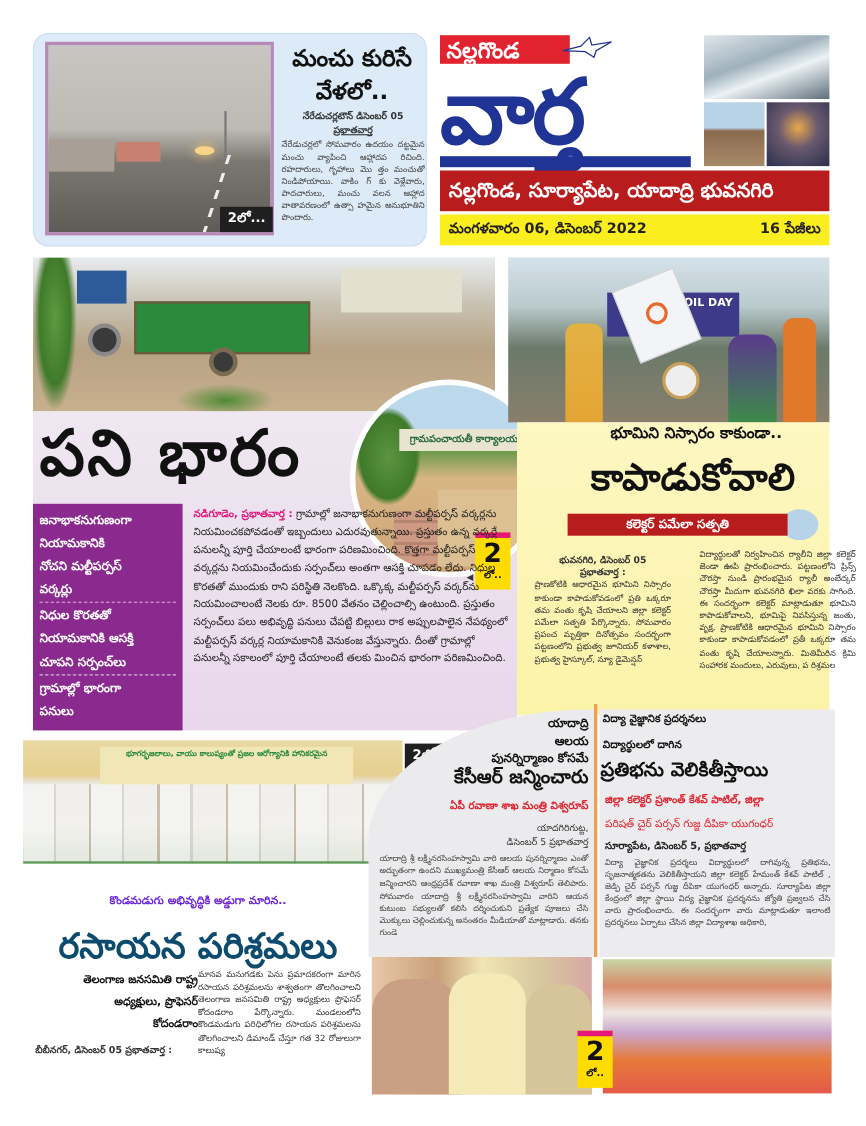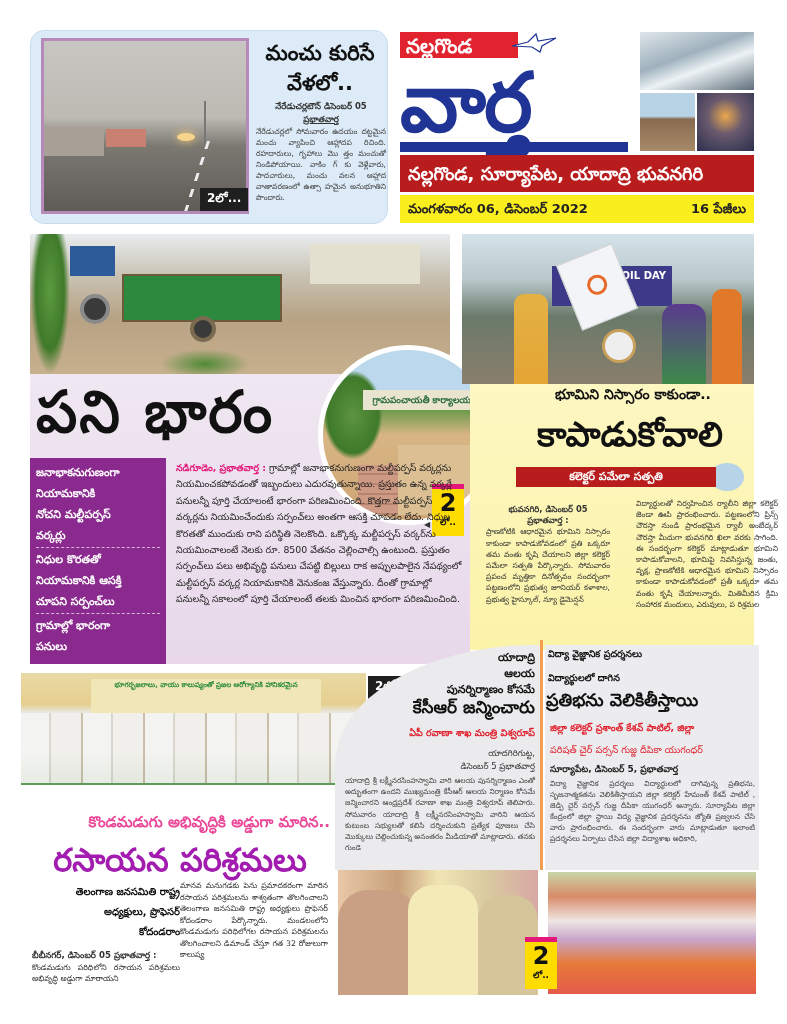--- a/index.html
+++ b/index.html
@@ -73,22 +73,22 @@
   .soil-strap-ring { left: 710px; top: 463px; width: 34px; height: 28px; border-radius: 50%; background: #b7d3e8; }
   .soil-col1 { left: 486px; top: 504px; width: 124px; font-size: 7.6px; line-height: 11.2px; color: #333; text-align: justify; }
   .soil-col1 .dl { text-align: center; font-weight: bold; font-size: 8.4px; }
   .soil-col2 { left: 612px; top: 498px; width: 142px; font-size: 7.6px; line-height: 11.2px; color: #333; text-align: justify; margin-left: 24px; }
 
   
   .protest-photo { left: 21px; top: 673px; width: 345px; height: 112px; background: linear-gradient(180deg, #e9d9a4 0%, #e6cf8f 28%, #e9e7e2 35%, #f3f1ec 70%, #5f9a5a 100%); overflow: hidden; }
   .protest-banner { position: absolute; left: 70px; top: 6px; width: 230px; height: 36px; background: #f1e6b5; color: #2a8a3e; font-size: 7px; font-weight: bold; text-align: center; line-height: 12px; }
   .protest-people { position: absolute; left: 0; top: 40px; width: 345px; height: 92px; background: repeating-linear-gradient(90deg, #f4f4f2 0 28px, #d8d4cc 28px 30px, #f1f0ec 30px 60px, #c7b9a4 60px 62px); opacity: .9; }
   .protest-ground { position: absolute; left: 0; top: 110px; width: 345px; height: 22px; background: #5f9a5a; }
-  .kmd-kicker { left: 30px; top: 813px; width: 300px; text-align: right; font-size: 15px; font-weight: bold; color: #ec4899; }
-  .kmd-headline { left: 30px; top: 838px; width: 300px; text-align: center; font-size: 32px; font-weight: bold; color: #a21caf; line-height: 44px; }
+  .kmd-kicker { left: 30px; top: 813px; width: 300px; text-align: center; font-size: 10px; font-weight: bold; color: #6d28d9; }
+  .kmd-headline { left: 30px; top: 838px; width: 300px; text-align: center; font-size: 32px; font-weight: bold; color: #0c4a6e; line-height: 44px; }
   .kmd-strap { left: 30px; top: 882px; width: 150px; text-align: right; font-size: 10px; font-weight: bold; color: #111; line-height: 20px; }
   .kmd-col1 { left: 32px; top: 950px; width: 148px; font-size: 7.8px; line-height: 11.5px; color: #333; text-align: justify; }
   .kmd-col1 .dl { font-weight: bold; font-size: 8.6px; }
   .kmd-col2 { left: 180px; top: 880px; width: 148px; font-size: 7.8px; line-height: 11.5px; color: #333; text-align: justify; }
 
   
   .kcr-bg { left: 335px; top: 645px; width: 205px; height: 225px; background: #ebebed; border-top-left-radius: 200px 120px; }
   .kcr-kicker { left: 380px; top: 650px; width: 155px; text-align: right; font-size: 11px; font-weight: bold; color: #111; line-height: 16px; }
   .kcr-headline { left: 345px; top: 697px; width: 190px; text-align: right; font-size: 17px; font-weight: bold; color: #111; }
   .kcr-strap { left: 355px; top: 727px; width: 180px; text-align: right; font-size: 9.5px; font-weight: bold; color: #e0232f; }
@@ -228,21 +228,20 @@
 <div class="abs tag-2lo tag-2lo-pos2">2లో...</div>
 <div class="abs kmd-kicker">కొండమడుగు అభివృద్ధికి అడ్డుగా మారిన..</div>
 <div class="abs kmd-headline">రసాయన పరిశ్రమలు</div>
 <div class="abs kmd-strap">
   <div>తెలంగాణ జనసమితి రాష్ట్ర</div>
   <div>అధ్యక్షులు, ప్రొఫెసర్</div>
   <div>కోదండరాం</div>
 </div>
 <div class="abs kmd-col1">
   <div class="dl">బీబీనగర్, డిసెంబర్ 05 ప్రభాతవార్త :</div>
-  <div>కొండమడుగు పరిధిలోని రసాయన పరిశ్రమలు అభివృద్ధి అడ్డుగా మారాయని</div>
 </div>
 <div class="abs kmd-col2">మానవ మనుగడకు పెను ప్రమాదకరంగా మారిన రసాయన పరిశ్రమలను శాశ్వతంగా తొలగించాలని తెలంగాణ జనసమితి రాష్ట్ర అధ్యక్షులు ప్రొఫెసర్ కోదండరాం పేర్కొన్నారు. మండలంలోని కొండమడుగు పరిధిలోగల రసాయన పరిశ్రమలను తొలగించాలని డిమాండ్ చేస్తూ గత 32 రోజులుగా కాలుష్య</div>
 
 <div class="abs kcr-bg"></div>
 <div class="abs kcr-kicker">
   <div>యాదాద్రి</div>
   <div>ఆలయ</div>
   <div>పునర్నిర్మాణం కోసమే</div>
 </div>
 <div class="abs kcr-headline">కేసీఆర్ జన్మించారు</div>

